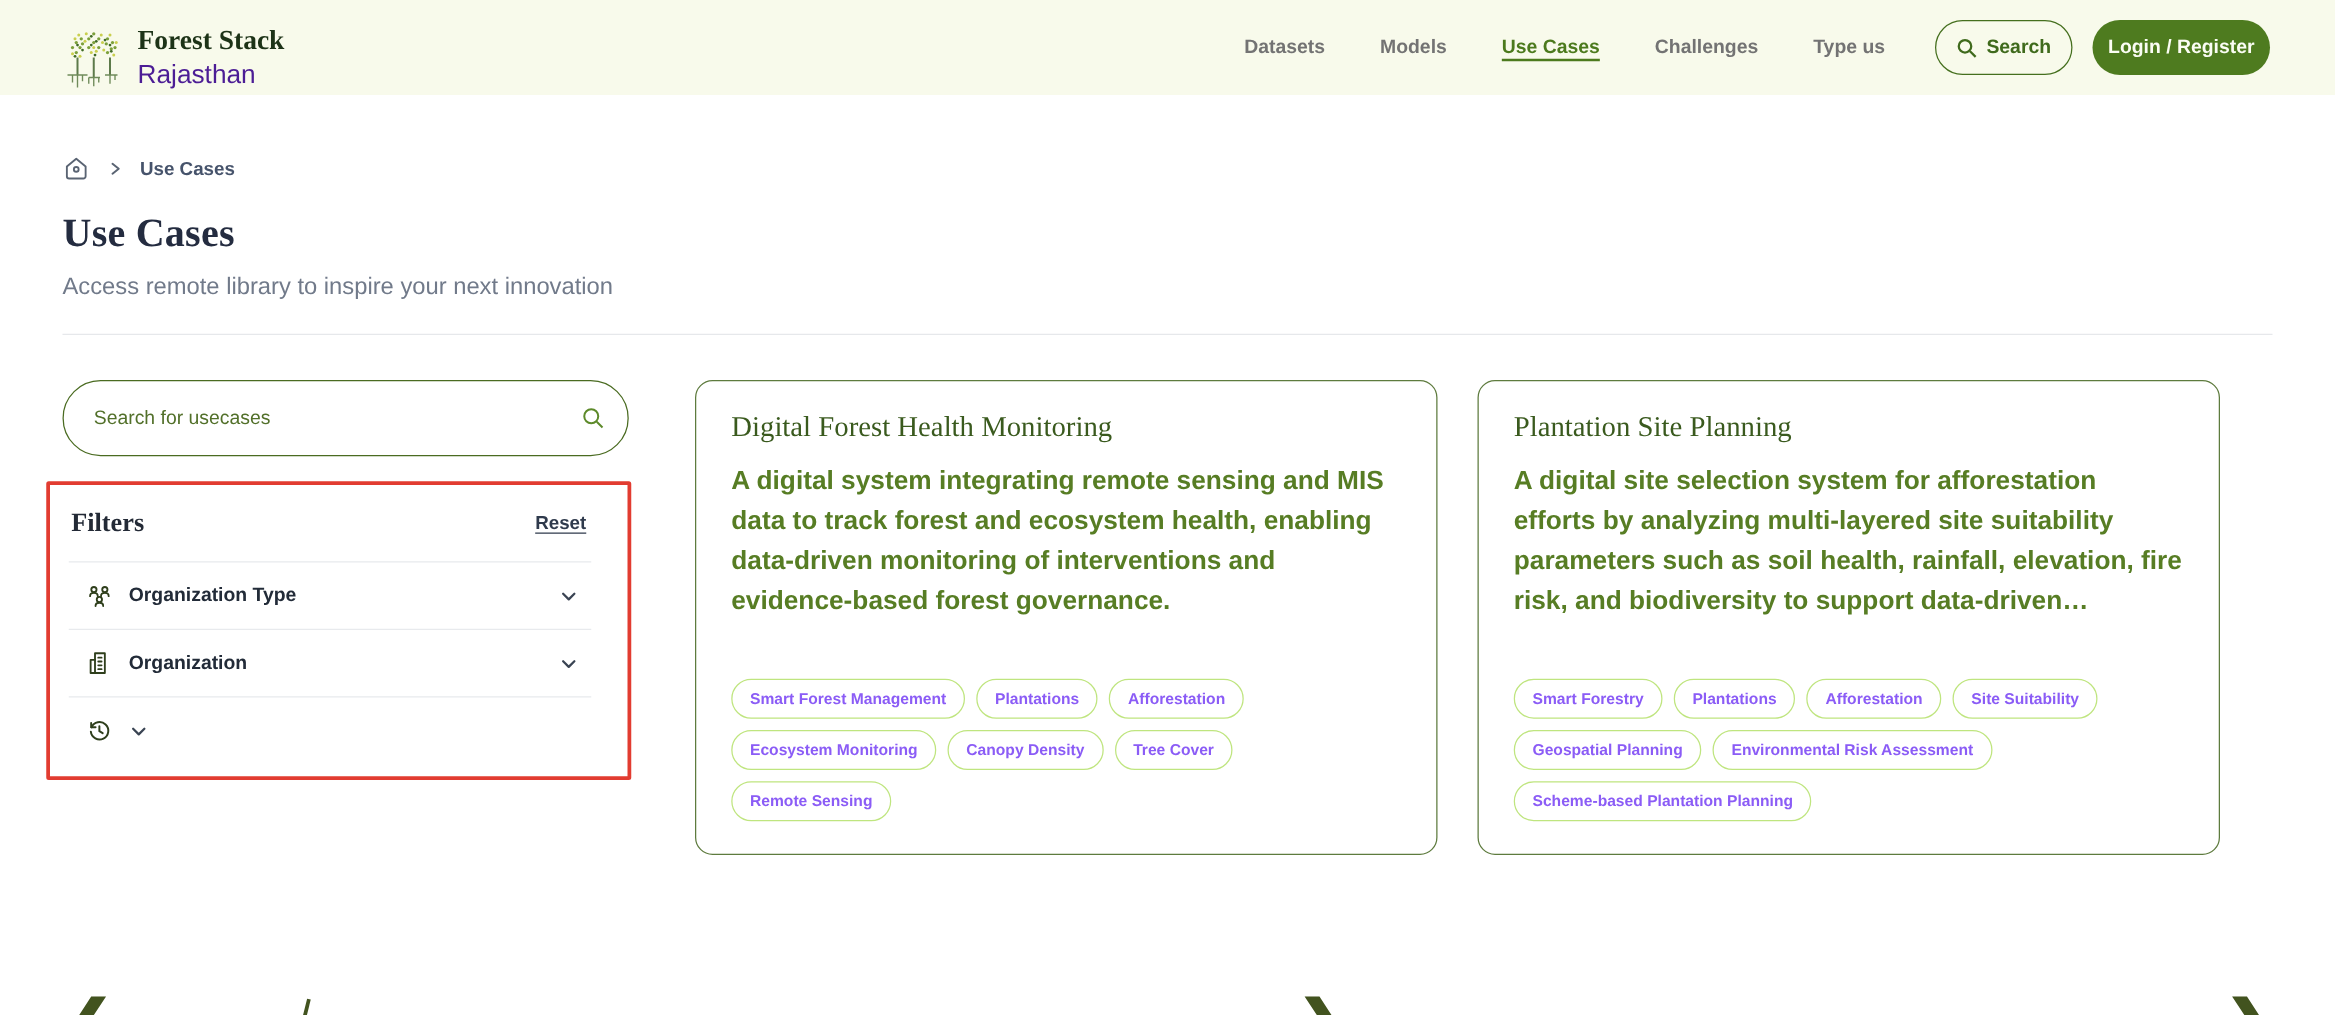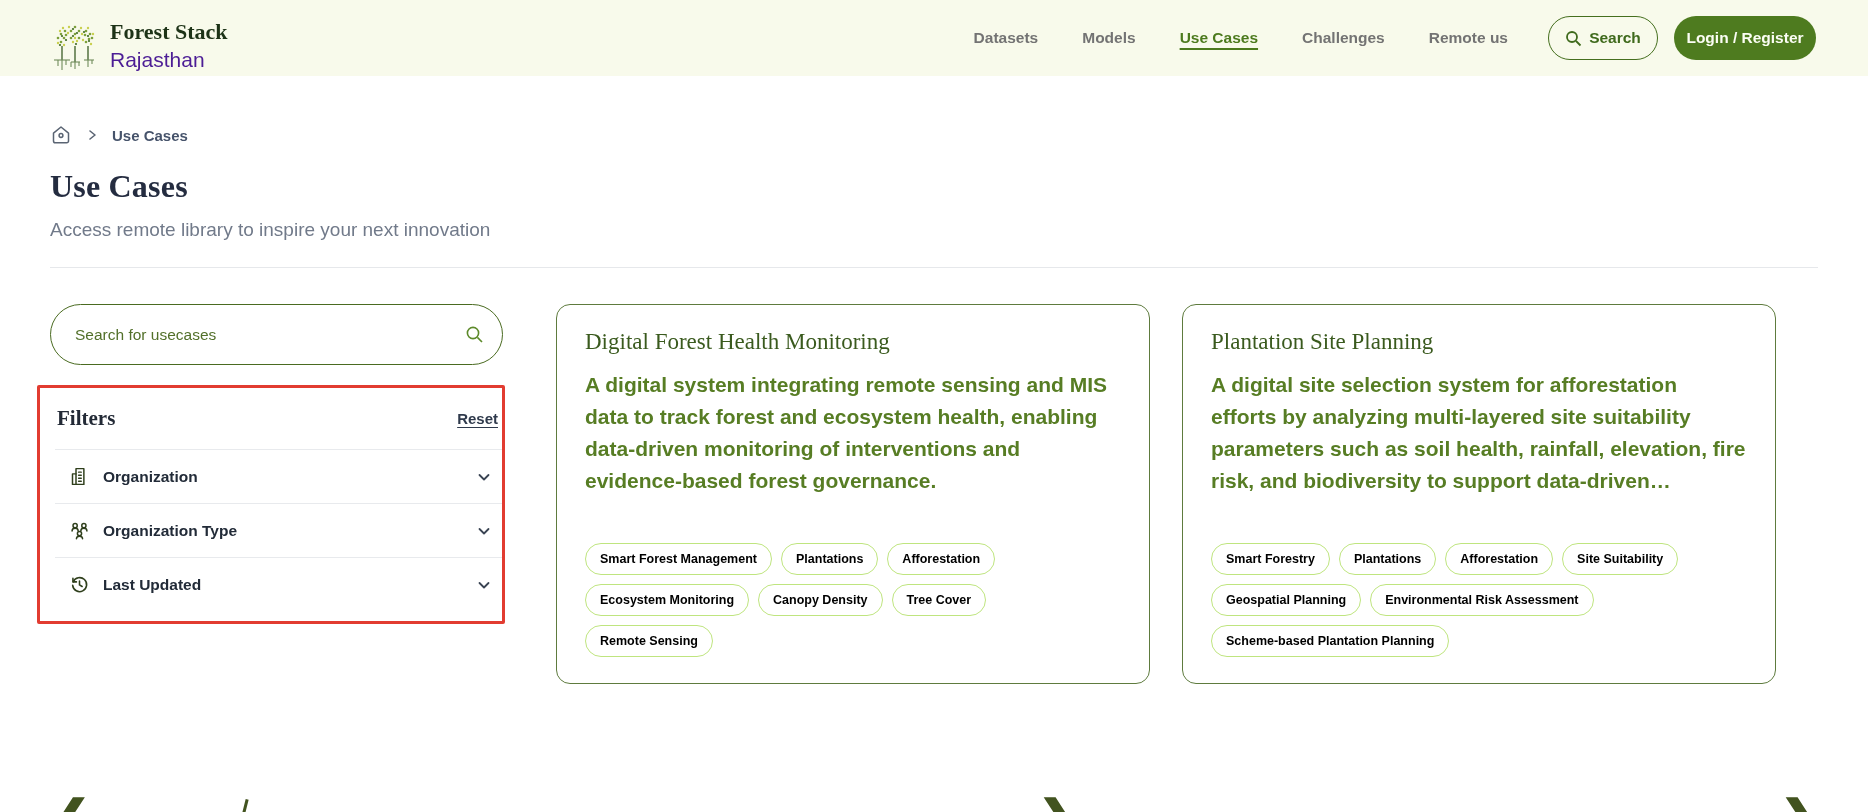--- a/index.html
+++ b/index.html
@@ -61,21 +61,21 @@
     display:flex; align-items:center; padding:0 18px 0 24px; background:#fff;
   }
   .search-pill input {
     border:none; outline:none; flex:1; font-size:15.5px; background:transparent;
     font-family:"Liberation Sans", sans-serif; color:#3d5a1f;
   }
   .search-pill input::placeholder { color:#52702a; opacity:1; }
   .filters-box {
     margin-top:20px; margin-left:-13px; width:468px;
     border:3px solid #e23c31; border-radius:2px;
-    padding:16px 0 10px 15px; background:#fff;
+    padding:16px 29px 10px 15px; background:#fff;
   }
   .filters-head { display:flex; align-items:center; justify-content:space-between; padding:2px 4px 0 2px; }
   .filters-title {
     font-family:"Liberation Serif", serif; font-weight:700; font-size:21px; color:#232a36;
   }
   .reset-link {
     font-size:15px; font-weight:600; color:#2f3a4c; text-decoration:underline;
     text-underline-offset:3px; cursor:pointer; background:none; border:none;
     font-family:"Liberation Sans", sans-serif;
   }
@@ -93,21 +93,21 @@
   .usecase-card {
     width:594px; height:380px; border:1px solid #5e7b3e; border-radius:14px;
     padding:24px 28px 26px 28px; display:flex; flex-direction:column; background:#fff;
   }
   .uc-title {
     font-family:"Liberation Serif", serif; font-weight:400; font-size:23px; color:#3a5a1e;
   }
   .uc-desc { margin-top:14px; font-size:21px; font-weight:600; line-height:1.52; color:#577d24; }
   .uc-tags { margin-top:auto; display:flex; flex-wrap:wrap; gap:9px 9px; }
   .tag-pill {
-    border:1.5px solid #bfe57f; color:#000000; background:#fff;
+    border:1.5px solid #bfe57f; color:#8b5cf6; background:#fff;
     font-size:12.5px; font-weight:700; padding:8px 14px; border-radius:999px;
     white-space:nowrap; cursor:pointer;
   }
   
   .bottom-arrow {
     position:absolute; color:#42531f; font-size:46px; line-height:1; font-weight:700;
     user-select:none; cursor:pointer;
   }
   .stroke-mark {
     position:absolute; width:3px; height:22px; background:#42531f; cursor:pointer;
@@ -194,21 +194,21 @@
       <div class="brand">Forest Stack</div>
       <div class="region">Rajasthan</div>
     </div>
   </div>
 
   <nav class="nav" id="main-nav">
       <a>Datasets</a>
       <a>Models</a>
       <a class="active">Use Cases</a>
       <a>Challenges</a>
-      <a>Remote us</a>
+      <a>Type us</a>
     </nav>
 
   <button class="pill-btn search-btn">
     <span>
       <svg width="17" height="17" viewBox="0 0 17 17" fill="none" stroke="#3f6a1c" stroke-width="1.8">
         <circle cx="7" cy="7" r="5"></circle>
           <path d="M11 11 L 15.5 15.5"></path>
       </svg>
     </span>
     <span>Search</span>
@@ -254,60 +254,59 @@
       </div>
 
       <div class="filters-box">
         <div class="filters-head">
           <span class="filters-title">Filters</span>
           <button class="reset-link">Reset</button>
         </div>
         <div class="filters-list" id="filters-list">
             <div class="filter-row">
               <span class="f-icon">
-                <svg width="21" height="21" viewBox="0 0 24 24" fill="none" stroke="currentColor" stroke-width="1.7" stroke-linecap="round" stroke-linejoin="round">
-                  <path d="M8 3 h9 v18 h-9 z"></path>
-                  <path d="M8 9 H4 v12 h4"></path>
-                  <path d="M11 7 h3 M11 10.5 h3 M11 14 h3 M11 17.5 h3"></path>
-                </svg>
-              </span>
-              <span class="f-label">Organization</span>
-              <span class="chev">
-                <svg width="16" height="16" viewBox="0 0 16 16" fill="none" stroke="currentColor" stroke-width="1.8" stroke-linecap="round" stroke-linejoin="round">
-                  <path d="M3.5 6 L 8 10.5 L 12.5 6"></path>
-                </svg>
-              </span>
-            </div>
-            <div class="filter-row">
-              <span class="f-icon">
                 <svg width="21" height="21" viewBox="0 0 24 24" fill="none" stroke="currentColor" stroke-width="1.7" stroke-linecap="round">
                   <circle cx="7" cy="6.5" r="2.4"></circle>
                   <circle cx="17" cy="6.5" r="2.4"></circle>
                   <circle cx="12" cy="15.5" r="2.4"></circle>
                   <path d="M3.5 12.5 c0-2 1.6-3 3.5-3 s3.5 1 3.5 3"></path>
                   <path d="M13.5 12.5 c0-2 1.6-3 3.5-3 s3.5 1 3.5 3"></path>
                   <path d="M8.5 21.5 c0-2 1.6-3 3.5-3 s3.5 1 3.5 3"></path>
                 </svg>
               </span>
               <span class="f-label">Organization Type</span>
               <span class="chev">
                 <svg width="16" height="16" viewBox="0 0 16 16" fill="none" stroke="currentColor" stroke-width="1.8" stroke-linecap="round" stroke-linejoin="round">
                   <path d="M3.5 6 L 8 10.5 L 12.5 6"></path>
                 </svg>
               </span>
             </div>
             <div class="filter-row">
               <span class="f-icon">
+                <svg width="21" height="21" viewBox="0 0 24 24" fill="none" stroke="currentColor" stroke-width="1.7" stroke-linecap="round" stroke-linejoin="round">
+                  <path d="M8 3 h9 v18 h-9 z"></path>
+                  <path d="M8 9 H4 v12 h4"></path>
+                  <path d="M11 7 h3 M11 10.5 h3 M11 14 h3 M11 17.5 h3"></path>
+                </svg>
+              </span>
+              <span class="f-label">Organization</span>
+              <span class="chev">
+                <svg width="16" height="16" viewBox="0 0 16 16" fill="none" stroke="currentColor" stroke-width="1.8" stroke-linecap="round" stroke-linejoin="round">
+                  <path d="M3.5 6 L 8 10.5 L 12.5 6"></path>
+                </svg>
+              </span>
+            </div>
+            <div class="filter-row">
+              <span class="f-icon">
                 <svg width="21" height="21" viewBox="0 0 24 24" fill="none" stroke="currentColor" stroke-width="1.8" stroke-linecap="round" stroke-linejoin="round">
                   <path d="M4.5 5 v4 h4"></path>
                   <path d="M4.8 9 a8 8 0 1 1 -0.6 4"></path>
                   <path d="M12 8 v4.5 l3 1.8"></path>
                 </svg>
               </span>
-              <span class="f-label">Last Updated</span>
               <span class="chev">
                 <svg width="16" height="16" viewBox="0 0 16 16" fill="none" stroke="currentColor" stroke-width="1.8" stroke-linecap="round" stroke-linejoin="round">
                   <path d="M3.5 6 L 8 10.5 L 12.5 6"></path>
                 </svg>
               </span>
             </div>
           </div>
       </div>
     </div>
 

